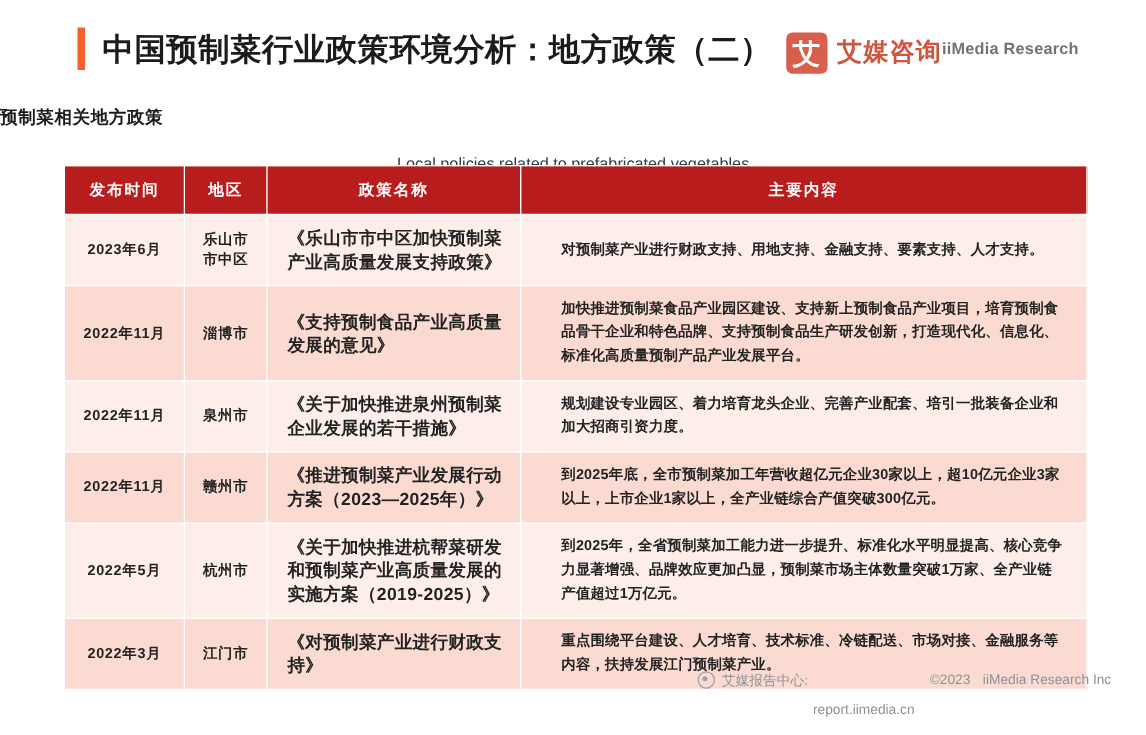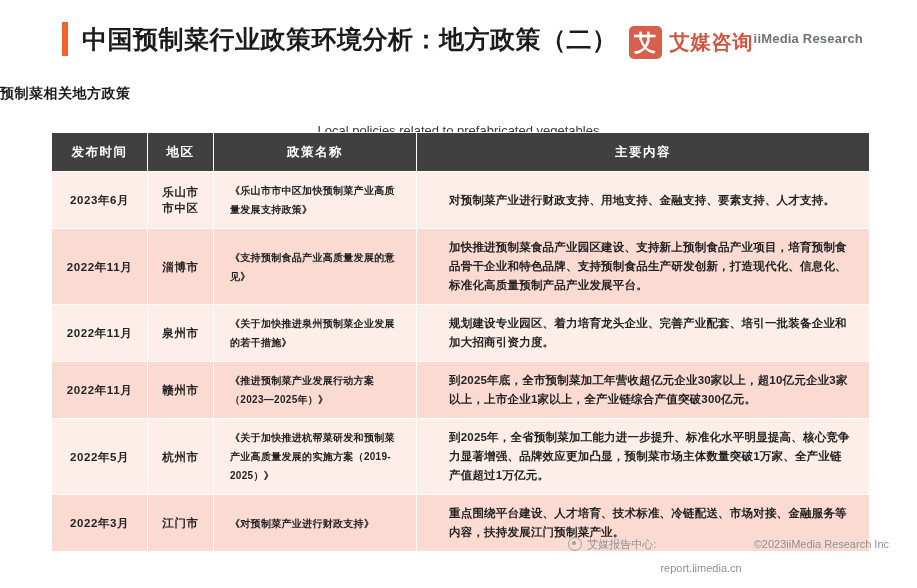--- a/index.html
+++ b/index.html
@@ -115,21 +115,21 @@
   table.policy {
     width: 818px;
     border-collapse: collapse;
     table-layout: fixed;
   }
   table.policy th, table.policy td {
     border: 1px solid #ffffff;
     vertical-align: middle;
   }
   table.policy thead th {
-    background: #404040;
+    background: #b91c1c;
     color: #ffffff;
     font-size: 12.5px;
     font-weight: bold;
     letter-spacing: 1.5px;
     height: 36px;
     text-align: center;
   }
   col.c-date   { width: 96px; }
   col.c-region { width: 66px; }
   col.c-name   { width: 203px; }
@@ -141,21 +141,21 @@
   td.date, td.region {
     text-align: center;
     font-size: 11.5px;
     font-weight: bold;
     color: #232323;
     letter-spacing: 0.6px;
     line-height: 16px;
   }
   td.name {
     text-align: left;
-    font-size: 10px;
+    font-size: 14px;
     font-weight: bold;
     color: #232323;
     line-height: 19px;
     padding: 9px 14px 9px 16px;
     letter-spacing: 0.3px;
   }
   td.main {
     text-align: left;
     font-size: 11.5px;
     font-weight: bold;
@@ -188,21 +188,21 @@
   .footer .fo-icon::after {
     content: "";
     position: absolute;
     left: 3px; top: 3px;
     width: 4px; height: 4px;
     background: #9aa0a6;
     border-radius: 50%;
   }
   .footer .fo-cn { margin-right: 4px; }
   .footer .fo-url { margin-right: 12px; margin-top: 48px; }
-  .footer .fo-copy { margin-right: 0; }
+  .footer .fo-copy { margin-right: 10px; }
 </style>
 </head>
 <body>
 
 <div class="header">
   <div class="title-wrap">
     <div class="title-bar"></div>
     <div class="title-text">中国预制菜行业政策环境分析：地方政策（二）</div>
   </div>
 

